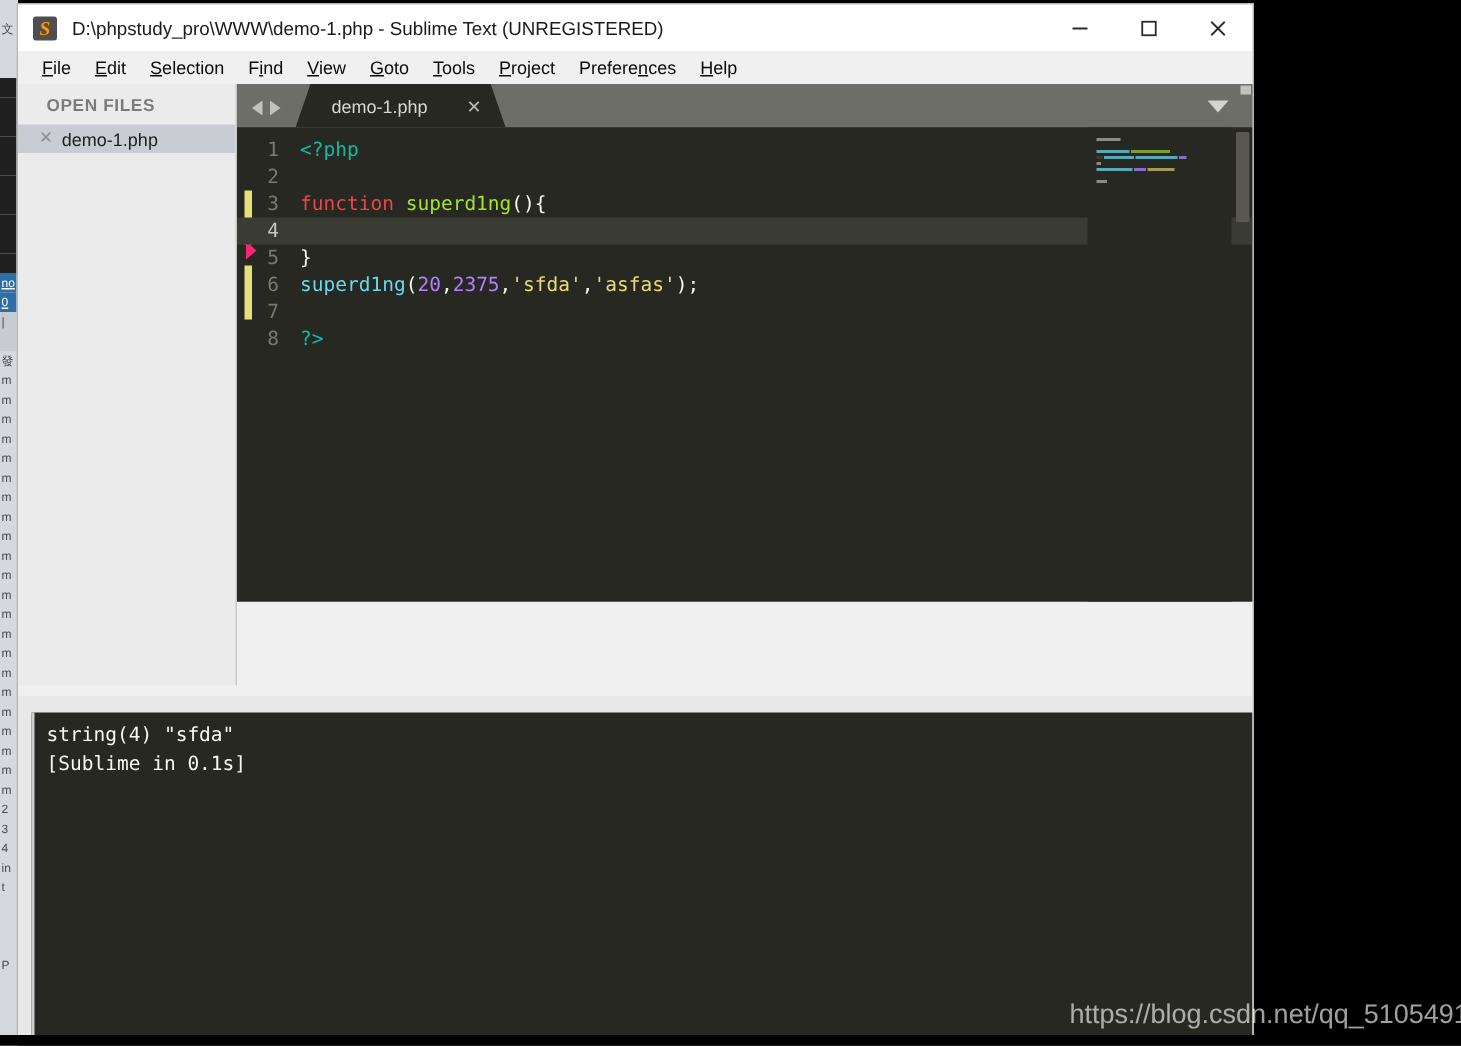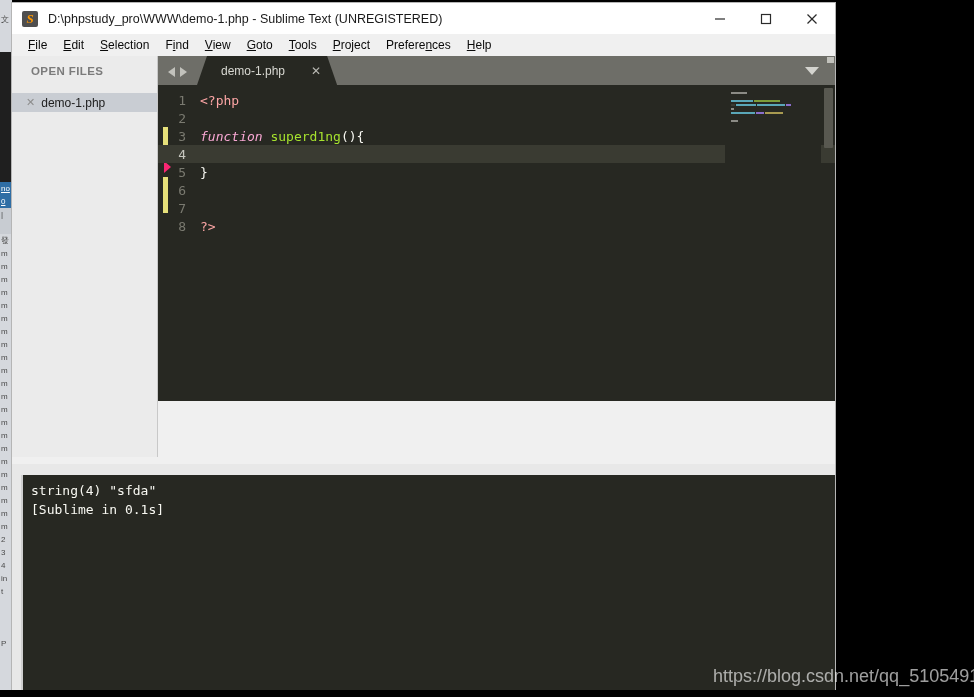--- a/index.html
+++ b/index.html
@@ -126,21 +126,21 @@
     width: 146px; height: 345px;
     background: #ebebeb;
     border-right: 1px solid #c8c8c8;
     box-sizing: border-box;
   }
   .sidebar-header {
     color: #7b7b7b;
     font-size: 11.5px;
     font-weight: bold;
     letter-spacing: 0.4px;
-    padding: 9px 0 16px 19px;
+    padding: 9px 0 6px 19px;
   }
   .sb-file-row {
     height: 19px;
     display: flex;
     align-items: center;
     background: #c9cdd3;
     padding-left: 14px;
   }
   .sb-x {
     color: #8d8d8d;
@@ -271,27 +271,27 @@
     width: 42px;
     text-align: right;
     padding-right: 14px;
     color: #7a7a70;
     font-family: "DejaVu Sans Mono", monospace;
     font-size: 13px;
     flex: 0 0 auto;
     box-sizing: border-box;
   }
   .code-text { color: #f8f8f2; }
-  .tk-kw   { color: #f9a8d4; font-style: italic; }
+  .tk-kw   { color: #ef4444; }
   .tk-fn   { color: #a6e22e; }
   .tk-call { color: #66d9ef; }
   .tk-num  { color: #ae81ff; }
   .tk-str  { color: #e6db74; }
   .tk-punc { color: #f8f8f2; }
-  .tk-plain{ color: #fca5a5; }
+  .tk-plain{ color: #14b8a6; }
   .caret {
     display: inline-block;
     width: 1px;
     height: 15px;
     background: #a8a8a0;
     vertical-align: middle;
     margin: 0 -1px;
   }
 
   
@@ -504,20 +504,21 @@
             </div>
             <div class="code-line active">
               <span class="lineno">4</span>
             </div>
             <div class="code-line">
               <span class="lineno">5</span>
               <span class="code-text"><span class="tk-punc">}</span></span>
             </div>
             <div class="code-line">
               <span class="lineno">6</span>
+              <span class="code-text"><span class="tk-call">superd1ng</span><span class="tk-punc">(</span><span class="tk-num">20</span><span class="tk-punc">,</span><span class="tk-num">2375</span><span class="tk-punc">,</span><span class="tk-str">'sfda'</span><span class="tk-punc">,</span><span class="tk-str">'asfas'</span><span class="tk-punc">);</span></span>
             </div>
             <div class="code-line">
               <span class="lineno">7</span>
               <span class="code-text"></span>
             </div>
             <div class="code-line">
               <span class="lineno">8</span>
               <span class="code-text"><span class="tk-plain">?&gt;</span></span>
             </div>
           </div>

